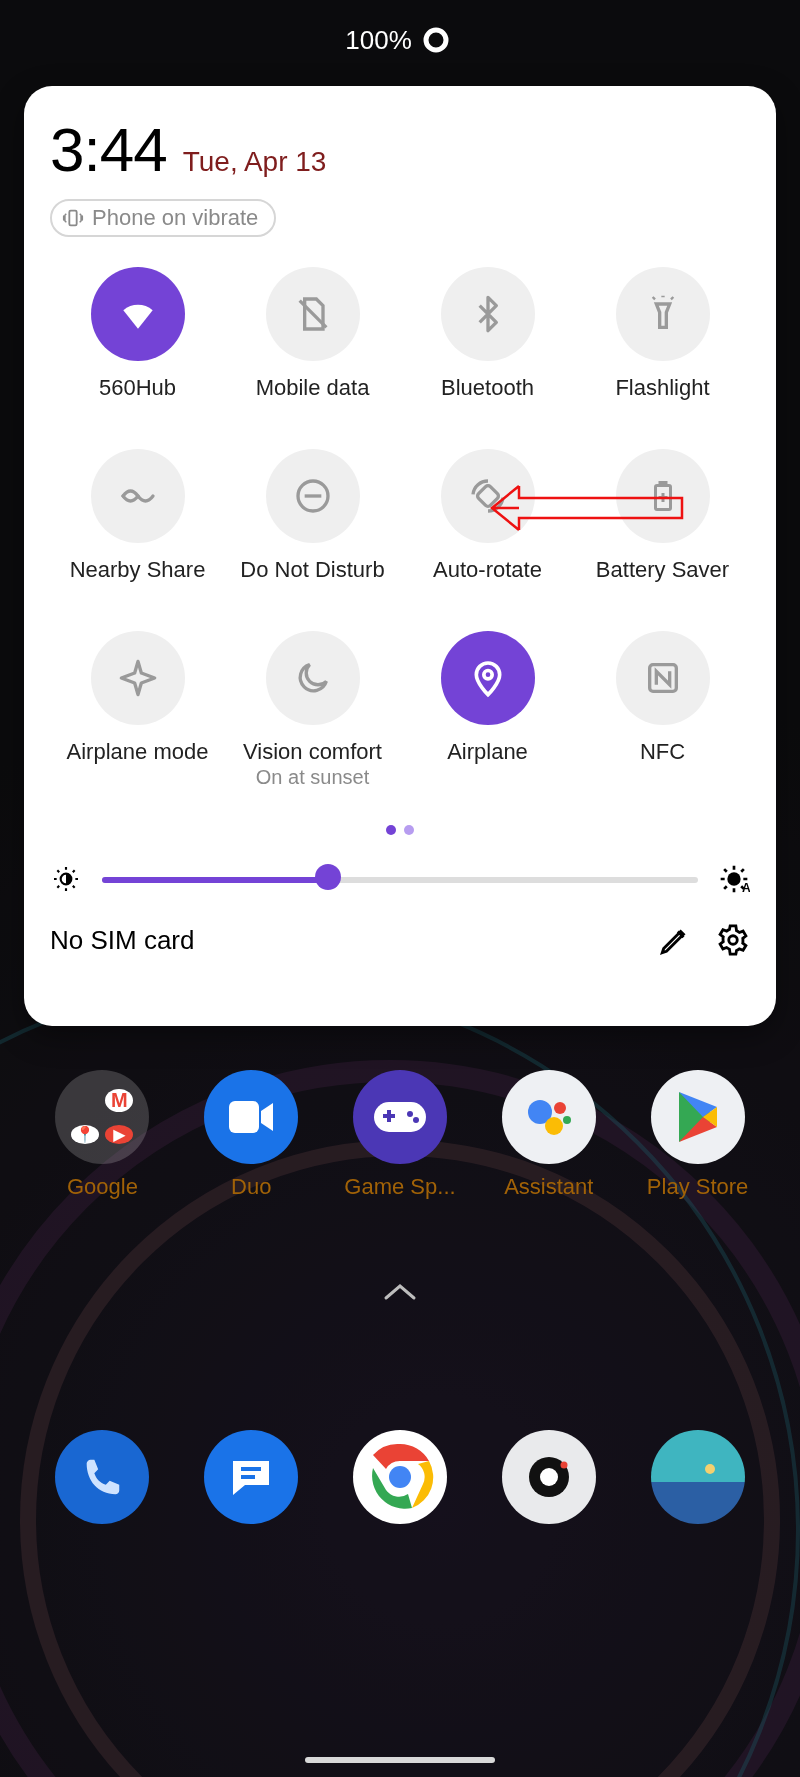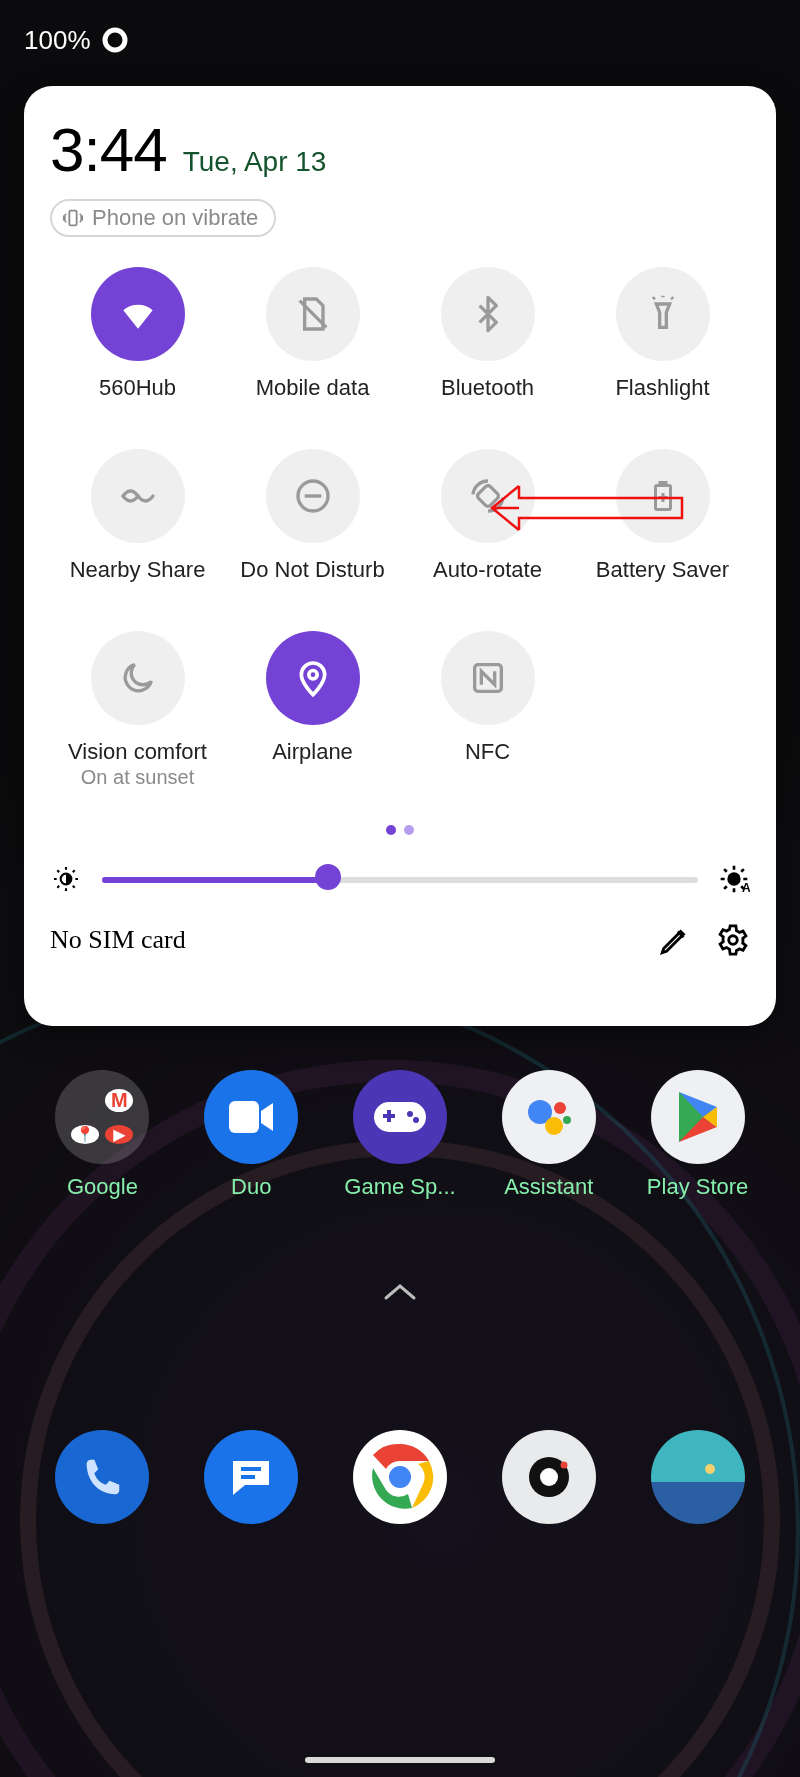--- a/index.html
+++ b/index.html
@@ -20,33 +20,33 @@
     position: absolute; border-radius: 50%; border-style: solid;
     filter: blur(0.3px) brightness(0.9);
   }
   .ring.r1 { width: 900px; height: 900px; left: -60px; top: 1060px; border-width: 22px; border-color: #5a2f5e; opacity: .45; }
   .ring.r2 { width: 760px; height: 760px; left: 20px; top: 1140px; border-width: 16px; border-color: #8b5b62; opacity: .35; }
   .ring.r3 { width: 1100px; height: 1100px; left: -300px; top: 980px; border-width: 4px; border-color: #2e9eb0; opacity: .35; }
   .dimmer { position:absolute; inset:0; background: rgba(0,0,0,0.35); }
 
   .status-bar {
     position: absolute; top: 0; left: 0; right: 5px; height: 80px;
-    display: flex; align-items: center; justify-content: flex-start;
+    display: flex; align-items: center; justify-content: center;
     padding: 0 24px; gap: 10px; color: #fff; font-size: 26px; font-weight: 500;
   }
 
   .panel {
     position: absolute; left: 24px; right: 24px; top: 86px; height: 940px;
     background: #fff; border-radius: 28px; padding: 28px 26px 22px 26px;
     box-shadow: 0 10px 30px rgba(0,0,0,0.4);
     display: flex; flex-direction: column;
   }
   .panel-head { display: flex; align-items: baseline; gap: 16px; }
   .clock { font-size: 62px; font-weight: 400; letter-spacing: -1px; color:#000; }
-  .date  { font-size: 28px; color:#14532d; }
+  .date  { font-size: 28px; color:#7f1d1d; }
   .vibrate-chip {
     margin-top: 14px; align-self: flex-start;
     display: inline-flex; align-items: center; gap: 8px;
     border: 2px solid #d6d6d6; color:#8a8a8a; font-size: 22px;
     padding: 4px 16px 4px 10px; border-radius: 999px;
   }
   .tiles {
     display: grid; grid-template-columns: repeat(4, 1fr);
     row-gap: 48px; margin-top: 30px;
   }
@@ -68,35 +68,35 @@
     display:flex; align-items:center; gap:20px; margin-top: 28px;
   }
   .slider-wrap { flex:1; position:relative; height: 24px; }
   .slider-track { position:absolute; left:0; right:0; top:10px; height:6px; background:#ddd; border-radius:3px;}
   .slider-fill  { position:absolute; left:0; top:10px; height:6px; background:#7443d6; border-radius:3px;}
   .slider-thumb { position:absolute; top:-3px; width:26px; height:26px; border-radius:50%; background:#7443d6;}
 
   .panel-footer {
     display:flex; align-items:center; margin-top: 28px; gap: 24px;
   }
-  .sim-text { flex:1; font-size: 26px; color:#000;font-family:Liberation Serif, serif;}
+  .sim-text { flex:1; font-size: 26px; color:#000;}
 
   
   .annot-arrow { position:absolute; pointer-events:none; }
 
   
   .app-row1, .app-row2 {
     position:absolute; left:0; right:0; display:grid;
     grid-template-columns: repeat(5,1fr); padding: 0 28px;
   }
   .app-row1 { top: 1070px; }
   .app-row2 { top: 1430px; }
   .app { display:flex; flex-direction:column; align-items:center; gap:10px;}
   .app-icon { width:94px; height:94px; border-radius:50%; display:flex; align-items:center; justify-content:center; }
-  .app-label { color:#86efac; font-size:22px; white-space:nowrap; max-width:130px; overflow:hidden; text-overflow:ellipsis;}
+  .app-label { color:#a16207; font-size:22px; white-space:nowrap; max-width:130px; overflow:hidden; text-overflow:ellipsis;}
   .home-caret { position:absolute; top:1280px; left:0; right:0; display:flex; justify-content:center; color:#bdbdbd;}
   .home-indicator { position:absolute; bottom:14px; left:50%; transform:translateX(-50%); width:190px; height:6px; background:#d9d9d9; border-radius:3px;}
 
   
   .folder-bg { background: rgba(255,255,255,0.18); display:grid; grid-template-columns:1fr 1fr; grid-template-rows:1fr 1fr; gap:6px; padding:16px;}
   .folder-bg span { border-radius:50%; }
 
   svg { display:block; }
 </style>
 </head>
@@ -217,20 +217,30 @@
           <span>
         <svg width="36" height="36" viewBox="0 0 24 24" fill="none" stroke="currentColor" stroke-width="2">
               <rect x="7" y="5" width="10" height="16" rx="1"></rect>
               <path d="M10 3h4v2h-4zM12 10v6M9 13h6"></path>
             </svg>
       </span>
         </div>
       <div class="tile-label">Battery Saver</div>
     </div>
 
+    <div class="tile">
+      <div class="tile-circle">
+          <span>
+        <svg width="40" height="40" viewBox="0 0 24 24" fill="none" stroke="currentColor" stroke-width="2" stroke-linejoin="round">
+              <path d="M12 2l2 7 8 3-8 3-2 7-2-7-8-3 8-3z"></path>
+            </svg>
+      </span>
+        </div>
+      <div class="tile-label">Airplane mode</div>
+    </div>
     <div class="tile">
       <div class="tile-circle">
           <span>
         <svg width="40" height="40" viewBox="0 0 24 24" fill="none" stroke="currentColor" stroke-width="2">
               <path d="M20 14A8 8 0 1 1 10 4a7 7 0 0 0 10 10z"></path>
             </svg>
       </span>
         </div>
       <div class="tile-label">Vision comfort</div>
       <div class="tile-sub">On at sunset</div>

